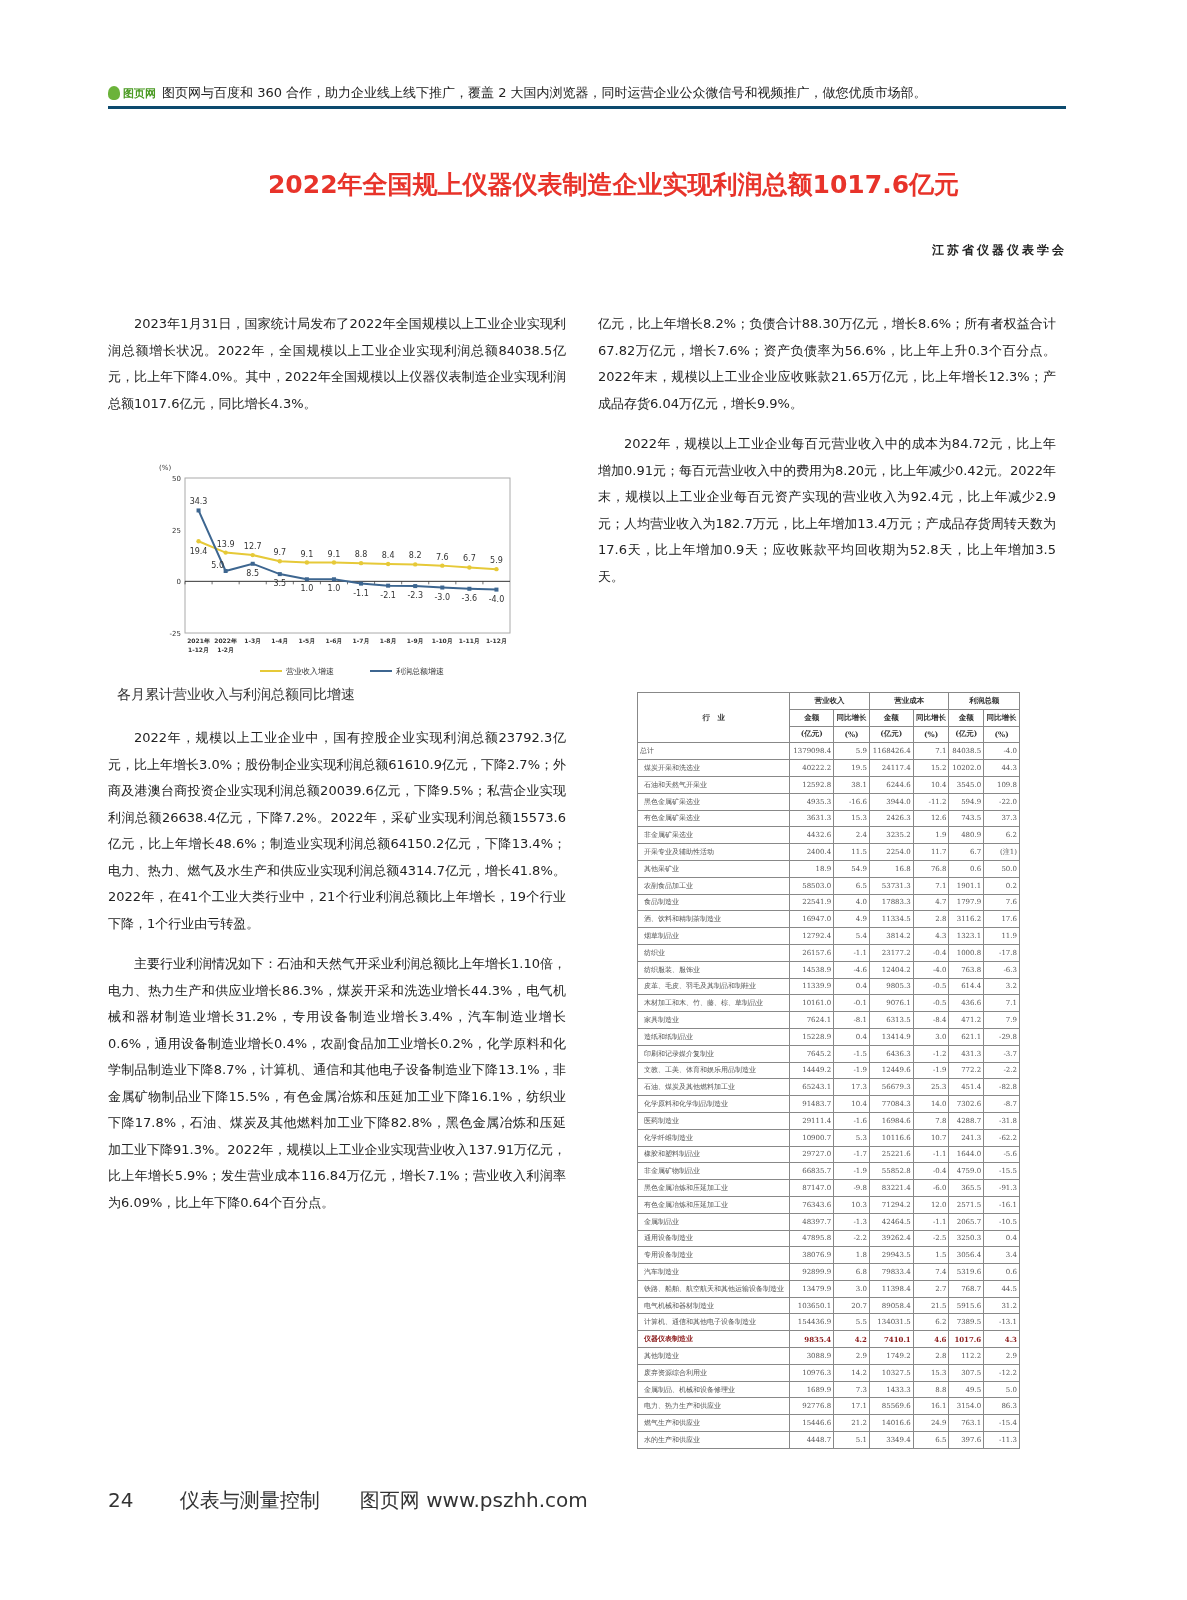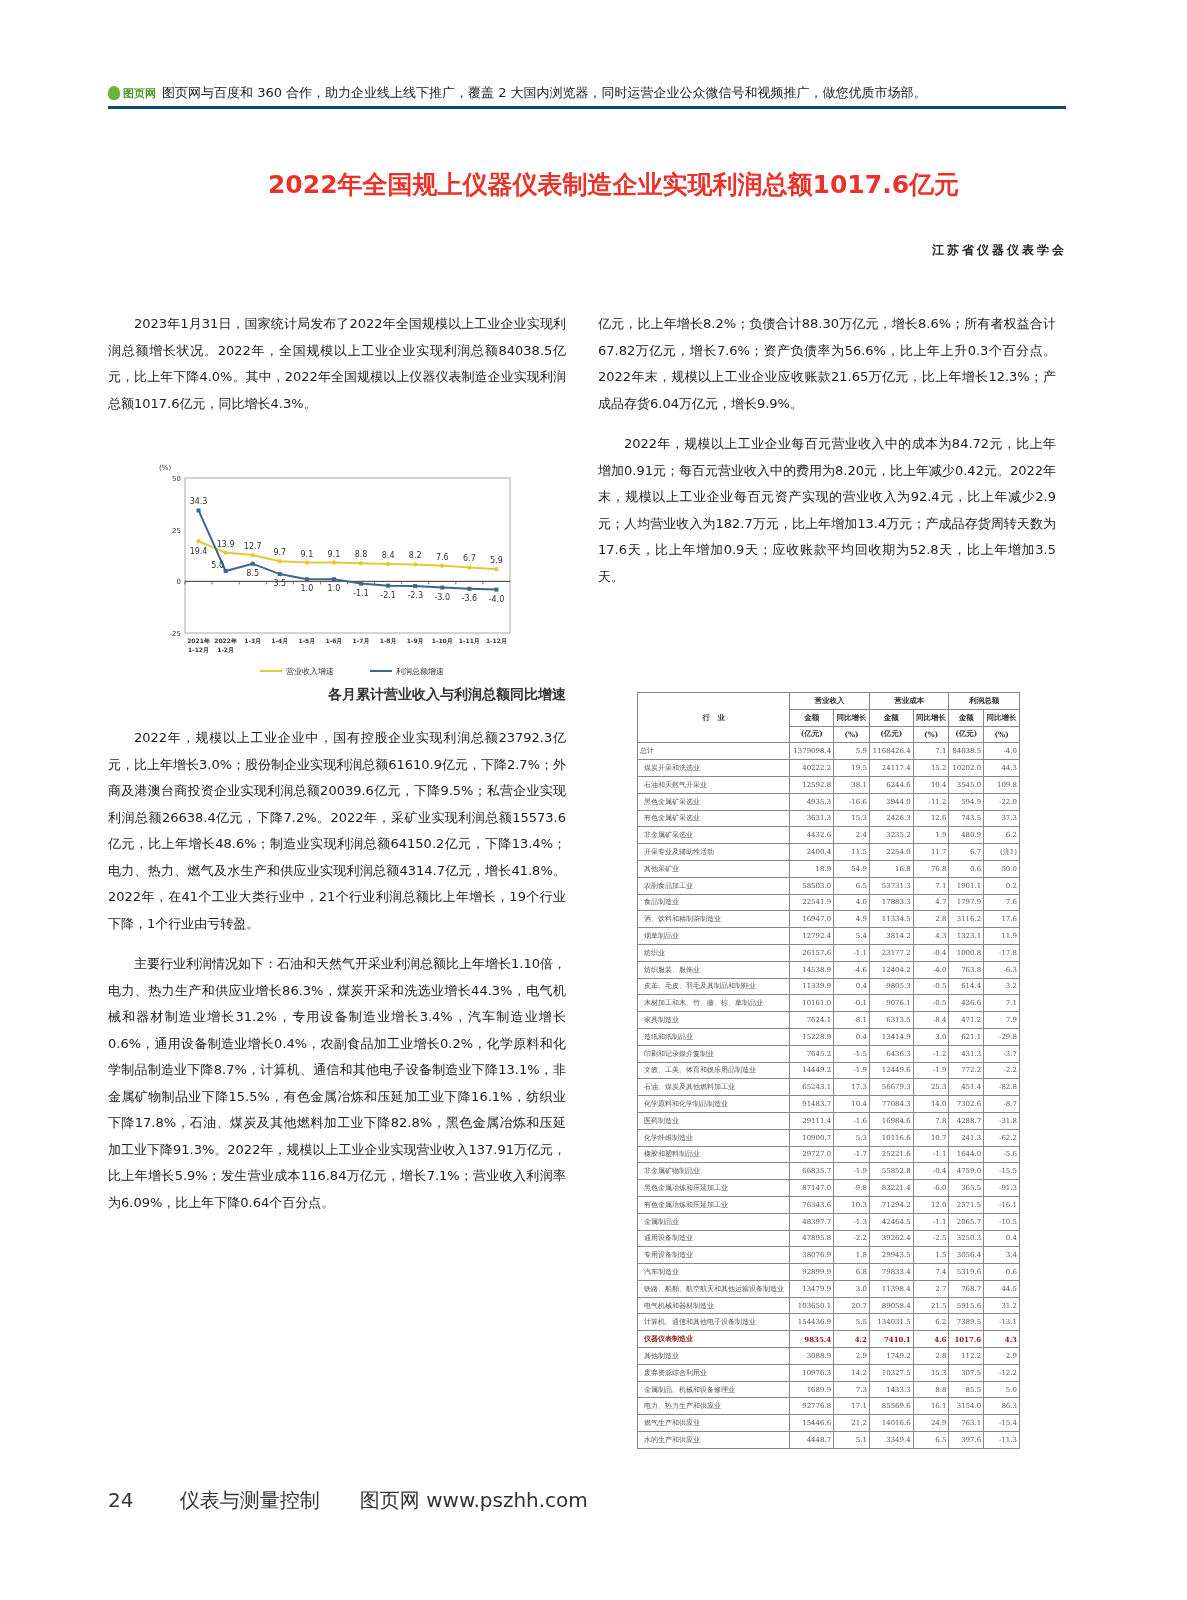--- a/index.html
+++ b/index.html
@@ -10,21 +10,21 @@
   .topbar .slogan{font-size:13px;color:#222;white-space:nowrap;}
   .title{position:absolute;left:0;width:1187px;top:168px;text-align:center;font-size:25px;font-weight:bold;color:#e8332a;margin-left:20px;}
   .author{position:absolute;right:120px;top:242px;font-family:"DejaVu Serif",serif;font-size:12px;font-weight:bold;letter-spacing:3px;color:#222;}
   .col{position:absolute;font-size:13px;line-height:26.5px;color:#222;text-align:justify;}
   .col p{margin:0 0 14px 0;text-indent:2em;}
   .col p.cont{text-indent:0;}
   #left-col{left:108px;top:311px;width:458px;}
   #left-col2{left:108px;top:725px;width:458px;}
   #right-col{left:598px;top:311px;width:458px;}
   .chart-box{position:absolute;left:155px;top:458px;width:370px;height:225px;}
-  .chart-caption{position:absolute;left:108px;width:458px;top:686px;text-align:right;font-size:14px;color:#333;font-weight:bold;}
+  .chart-caption{position:absolute;left:117px;width:458px;top:686px;text-align:left;font-size:14px;color:#333;}
   .tbl-wrap{position:absolute;left:637px;top:692px;width:383px;}
   table{border-collapse:collapse;width:100%;font-family:"DejaVu Serif",serif;font-size:7px;color:#555;}
   td,th{border:1px solid #888;padding:0 2px;height:15.8px;white-space:nowrap;}
   th{font-weight:bold;color:#333;font-size:7.5px;}
   td.num{text-align:right;}
   td.name{text-align:left;padding-left:6px;}
   tr.hl td{color:#8b1a1a;font-weight:bold;}
   .footer{position:absolute;top:1487px;left:108px;width:958px;font-size:20px;color:#333;display:flex;justify-content:flex-start;}
   .footer .lf span{margin-right:40px;}
 </style>
@@ -517,21 +517,21 @@
           <td class="num">15.3</td>
           <td class="num">307.5</td>
           <td class="num">-12.2</td>
         </tr>
         <tr>
           <td class="name">金属制品、机械和设备修理业</td>
           <td class="num">1689.9</td>
           <td class="num">7.3</td>
           <td class="num">1433.3</td>
           <td class="num">8.8</td>
-          <td class="num">85.5</td>
+          <td class="num">49.5</td>
           <td class="num">5.0</td>
         </tr>
         <tr>
           <td class="name">电力、热力生产和供应业</td>
           <td class="num">92776.8</td>
           <td class="num">17.1</td>
           <td class="num">85569.6</td>
           <td class="num">16.1</td>
           <td class="num">3154.0</td>
           <td class="num">86.3</td>

